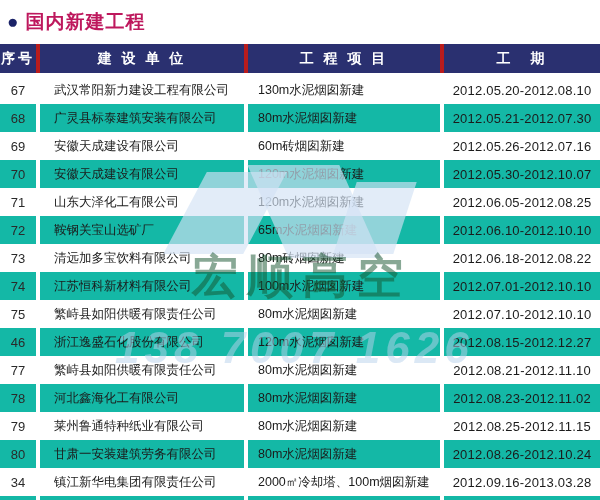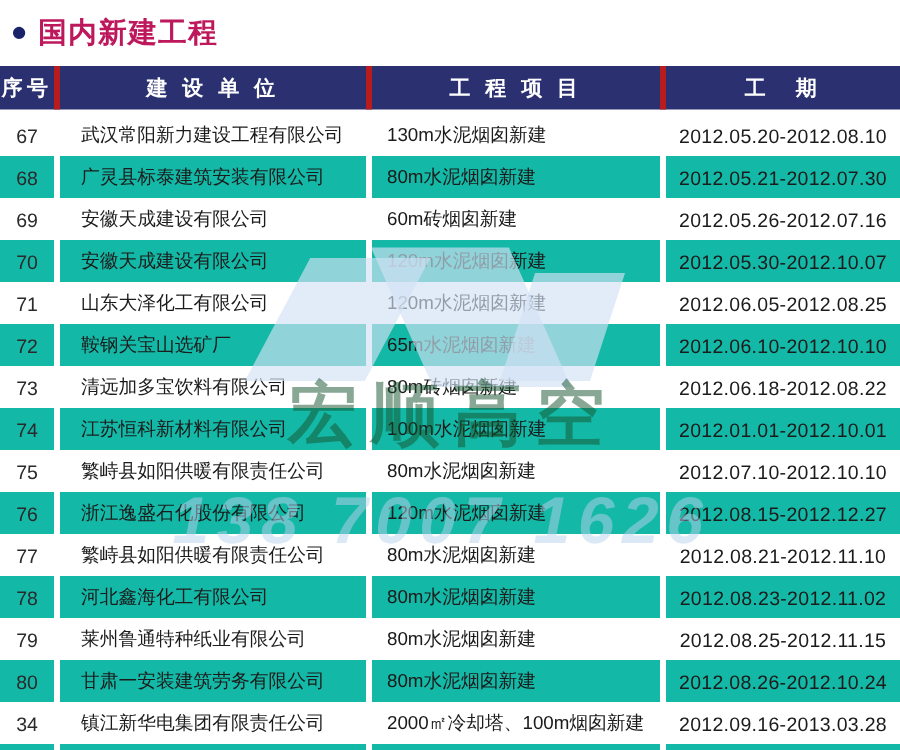--- a/index.html
+++ b/index.html
@@ -110,30 +110,30 @@
     <div class="r w">
       <div class="c no">73</div>
       <div class="c co">清远加多宝饮料有限公司</div>
       <div class="c pr">80m砖烟囱新建</div>
       <div class="c pe">2012.06.18-2012.08.22</div>
     </div>
     <div class="r b">
       <div class="c no">74</div>
       <div class="c co">江苏恒科新材料有限公司</div>
       <div class="c pr">100m水泥烟囱新建</div>
-      <div class="c pe">2012.01.01-2012.10.01</div>
+      <div class="c pe">2012.07.01-2012.10.10</div>
     </div>
     <div class="r w">
       <div class="c no">75</div>
       <div class="c co">繁峙县如阳供暖有限责任公司</div>
       <div class="c pr">80m水泥烟囱新建</div>
       <div class="c pe">2012.07.10-2012.10.10</div>
     </div>
     <div class="r b">
-      <div class="c no">76</div>
+      <div class="c no">46</div>
       <div class="c co">浙江逸盛石化股份有限公司</div>
       <div class="c pr">120m水泥烟囱新建</div>
       <div class="c pe">2012.08.15-2012.12.27</div>
     </div>
     <div class="r w">
       <div class="c no">77</div>
       <div class="c co">繁峙县如阳供暖有限责任公司</div>
       <div class="c pr">80m水泥烟囱新建</div>
       <div class="c pe">2012.08.21-2012.11.10</div>
     </div>

